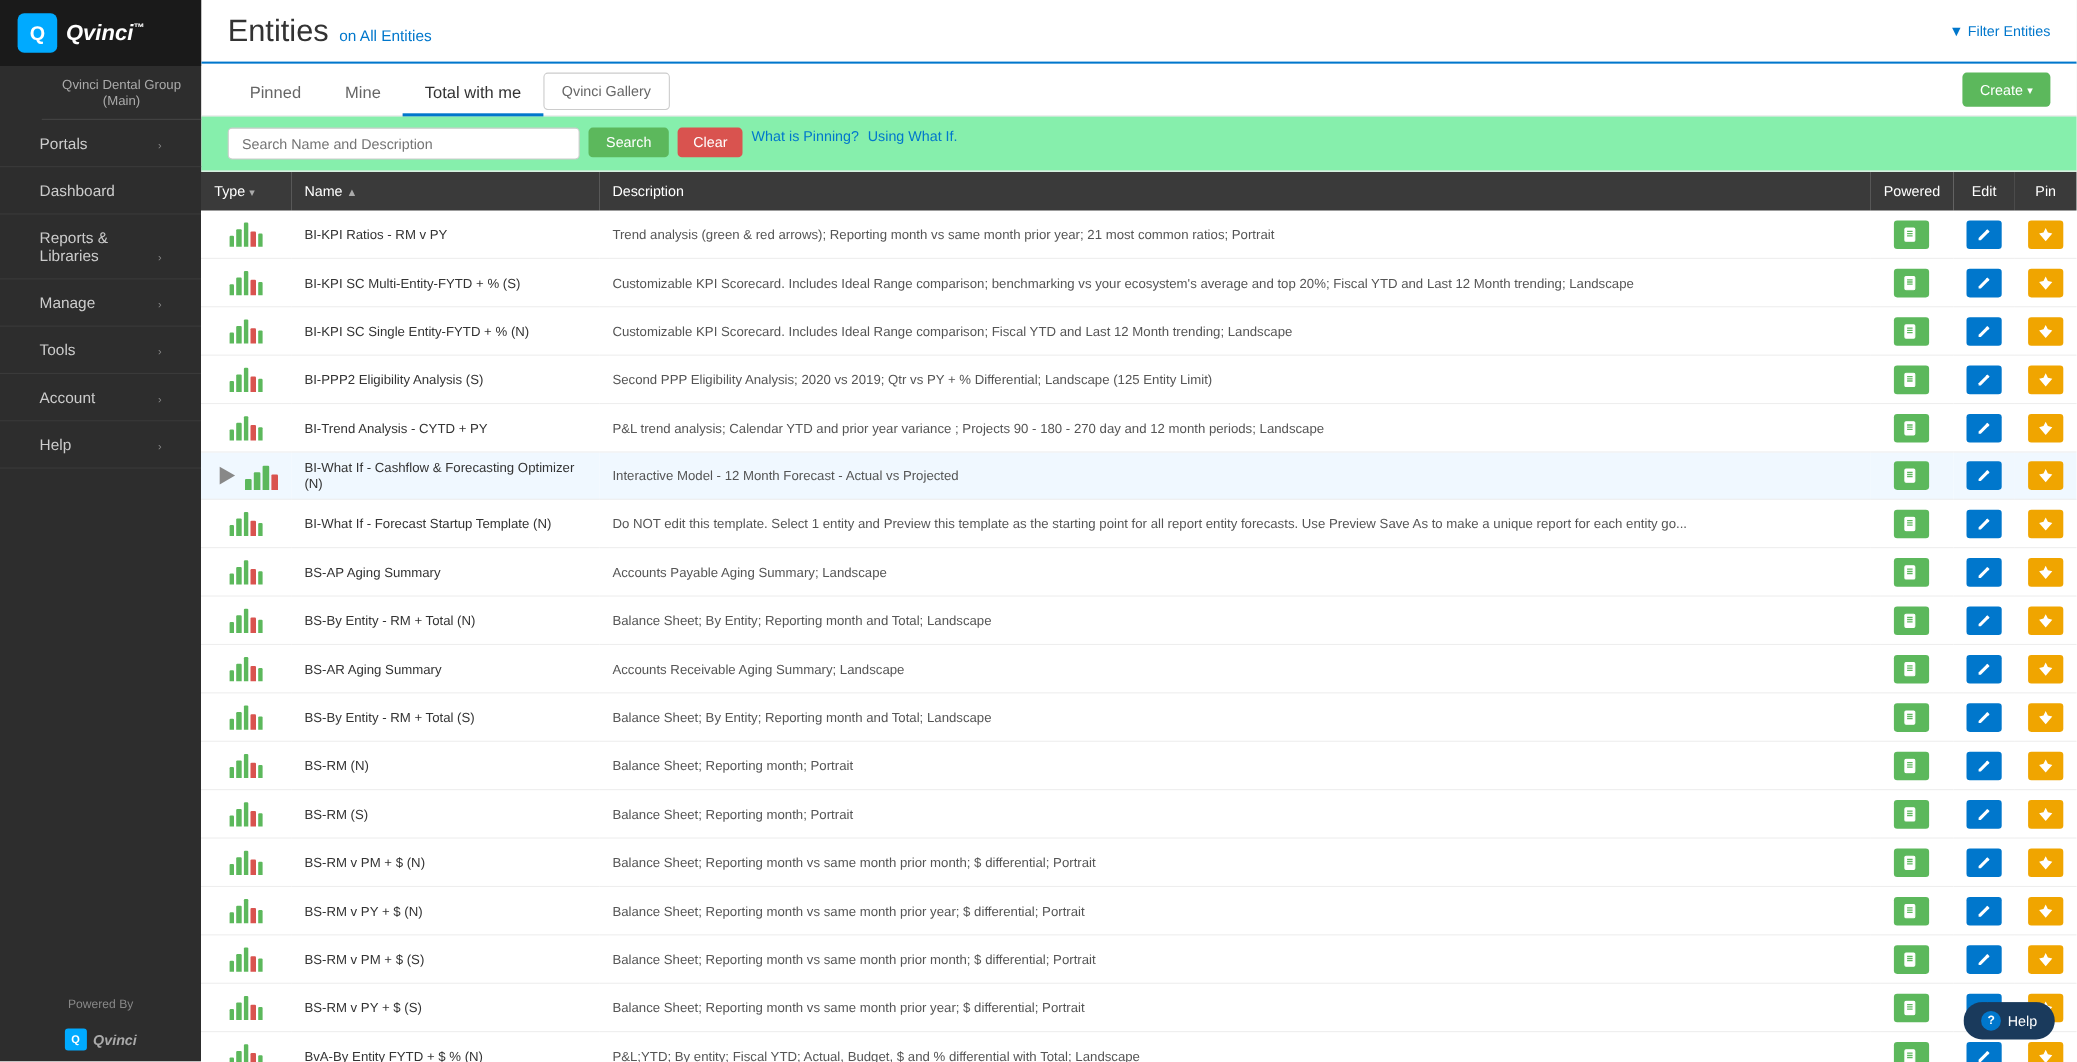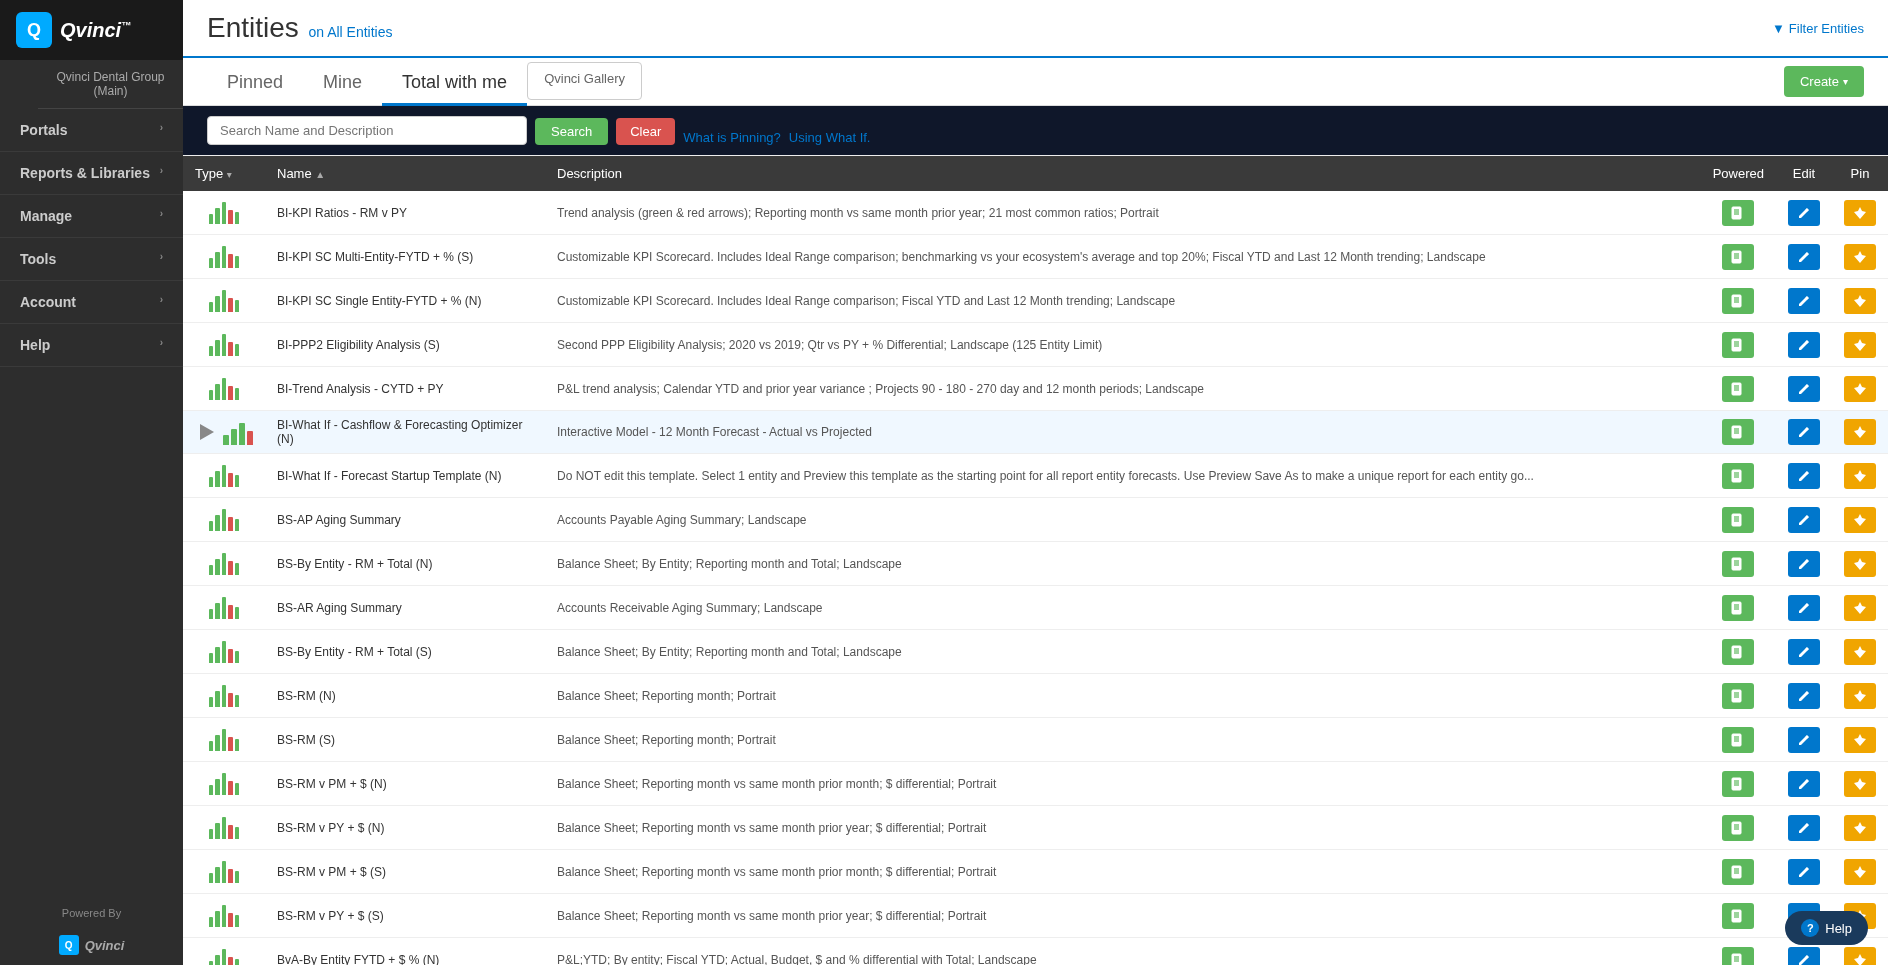--- a/index.html
+++ b/index.html
@@ -39,28 +39,27 @@
       padding: 10px 16px;
       color: #aaa;
       font-size: 12px;
       text-align: center;
       border-bottom: 1px solid #444;
       margin-left: 38px;
     }
     .sidebar-nav { flex: 1; }
     .sidebar-item {
       display: flex;
-      align-items: flex-start;
+      align-items: flex-end;
       justify-content: space-between;
-      padding: 13px 20px;
+      padding: 13px 36px;
       color: #ccc;
       cursor: pointer;
       font-size: 14px;
       border-bottom: 1px solid #3a3a3a;
-      font-weight: bold;
     }
     .sidebar-item .arrow { font-size: 10px; color: #888; }
     .sidebar-footer {
       padding: 10px 16px;
       text-align: center;
       color: #888;
       font-size: 11px;
     }
     .sidebar-footer .powered-by { margin-bottom: 16px; }
     .sidebar-footer .qvinci-brand {
@@ -115,21 +114,21 @@
       align-items: flex-end;
       justify-content: space-between;
     }
     .tabs {
       display: flex;
       gap: 0;
     }
     .tab {
       padding: 10px 20px;
       cursor: pointer;
-      font-size: 18px;
+      font-size: 15px;
       color: #666;
       border-bottom: 3px solid transparent;
       margin-bottom: -1px;
     }
     .tab.active {
       color: #333;
       border-bottom: 3px solid #0077cc;
       font-weight: 500;
     }
     .tab-gallery {
@@ -151,25 +150,25 @@
       font-size: 13px;
       display: flex;
       align-items: center;
       gap: 4px;
       margin: 8px 0;
     }
     .create-btn .caret { font-size: 10px; }
 
     
     .search-bar {
-      background: #0f172a;
+      background: #86efac;
       padding: 10px 24px;
       border-bottom: 1px solid #eee;
       display: flex;
-      align-items: flex-end;
+      align-items: flex-start;
       gap: 8px;
     }
     .search-input {
       flex: 0 0 320px;
       padding: 6px 12px;
       border: 1px solid #ccc;
       border-radius: 4px;
       font-size: 13px;
       color: #999;
     }
@@ -358,20 +357,23 @@
     <div class="logo-icon">Q</div>
     <div style="color:white;font-size:20px;font-weight:bold;font-style:italic;">
       Qvinci<span class="logo-tm">™</span>
     </div>
   </div>
   <div class="sidebar-org">Qvinci Dental Group (Main)</div>
   <div class="sidebar-nav">
     <div class="sidebar-item">
       <span>Portals</span>
       <span class="arrow">›</span>
+    </div>
+    <div class="sidebar-item">
+      <span>Dashboard</span>
     </div>
     <div class="sidebar-item">
       <span>Reports &amp; Libraries</span>
       <span class="arrow">›</span>
     </div>
     <div class="sidebar-item">
       <span>Manage</span>
       <span class="arrow">›</span>
     </div>
     <div class="sidebar-item">

